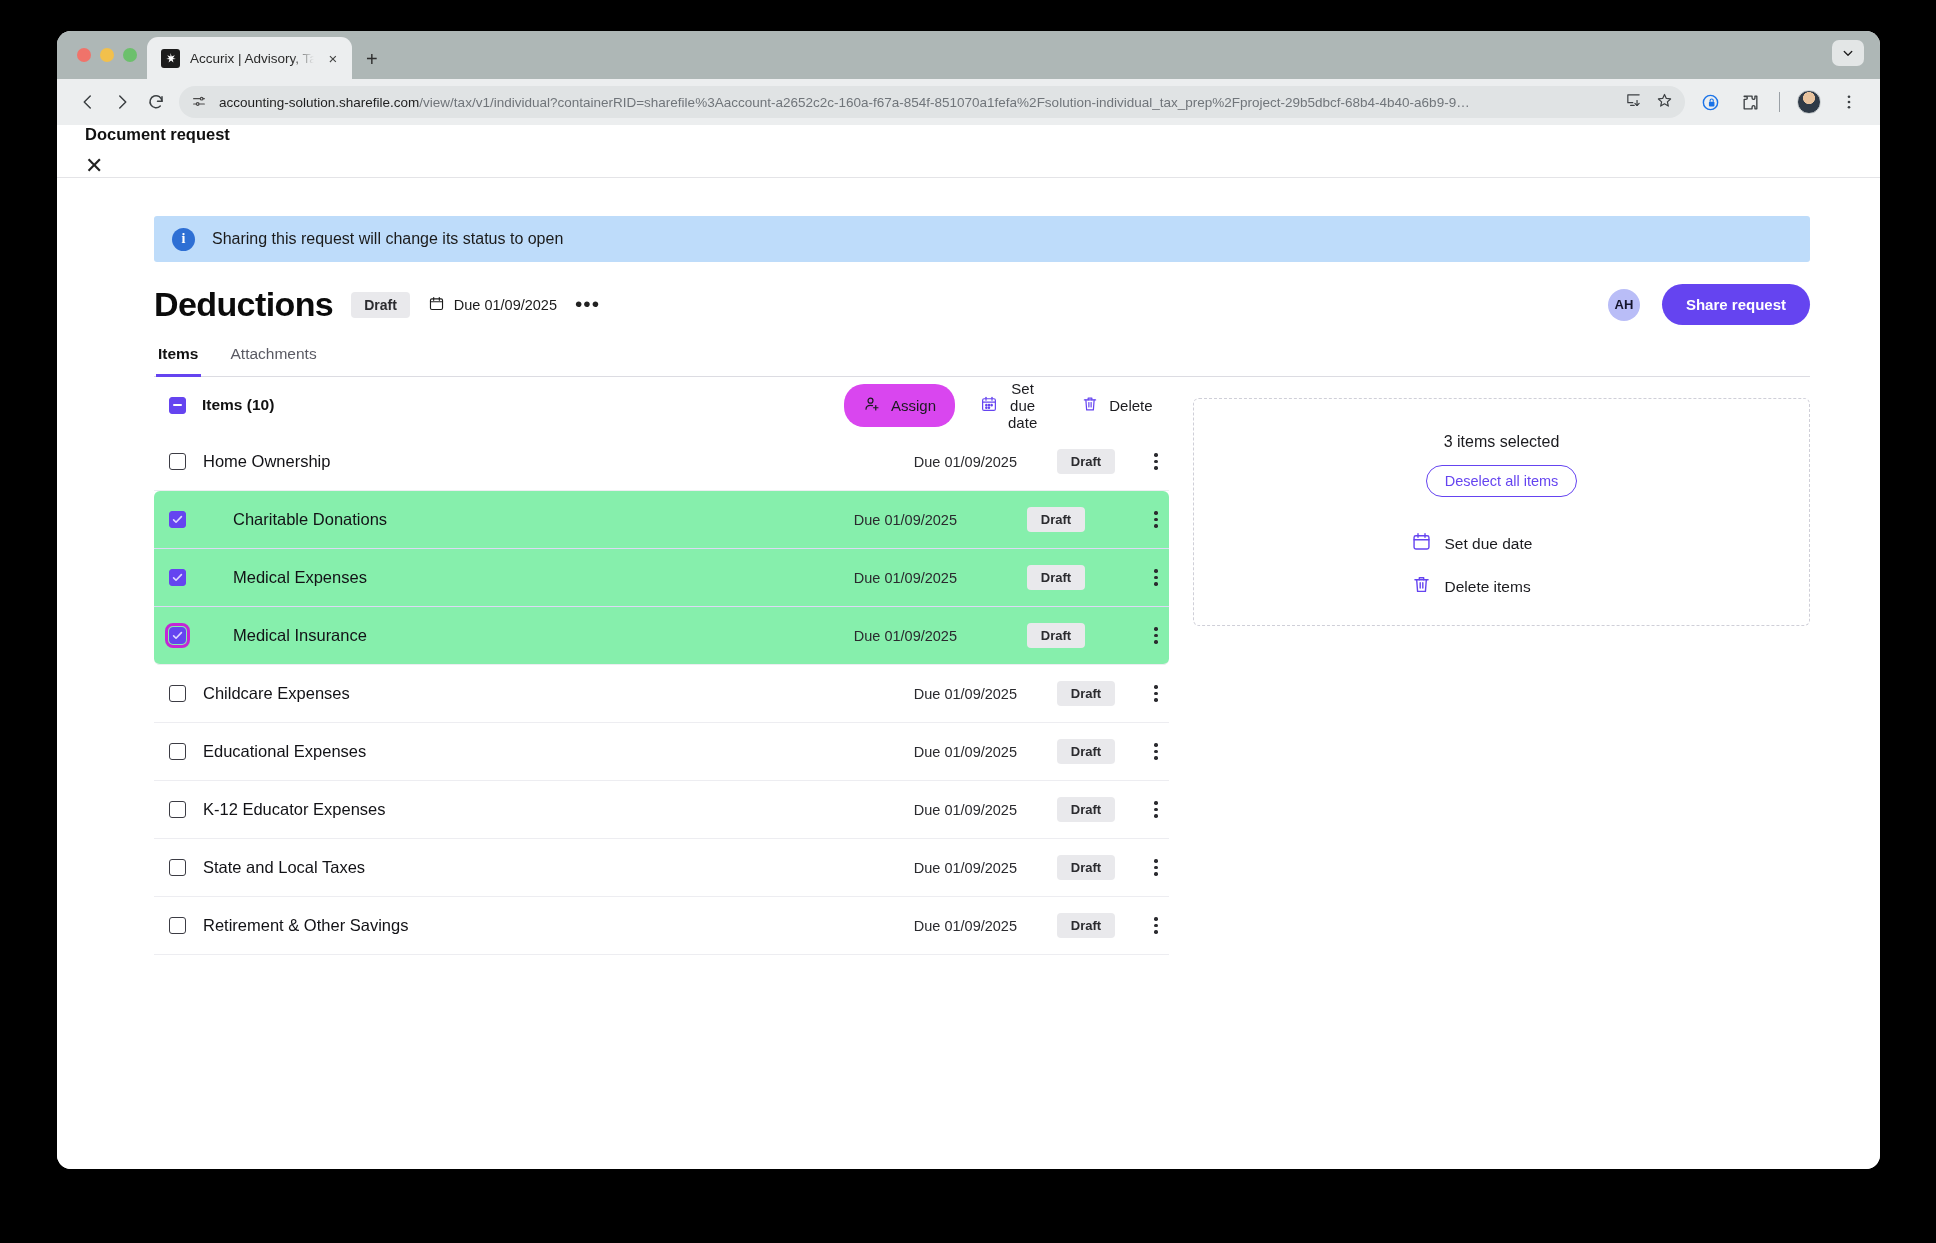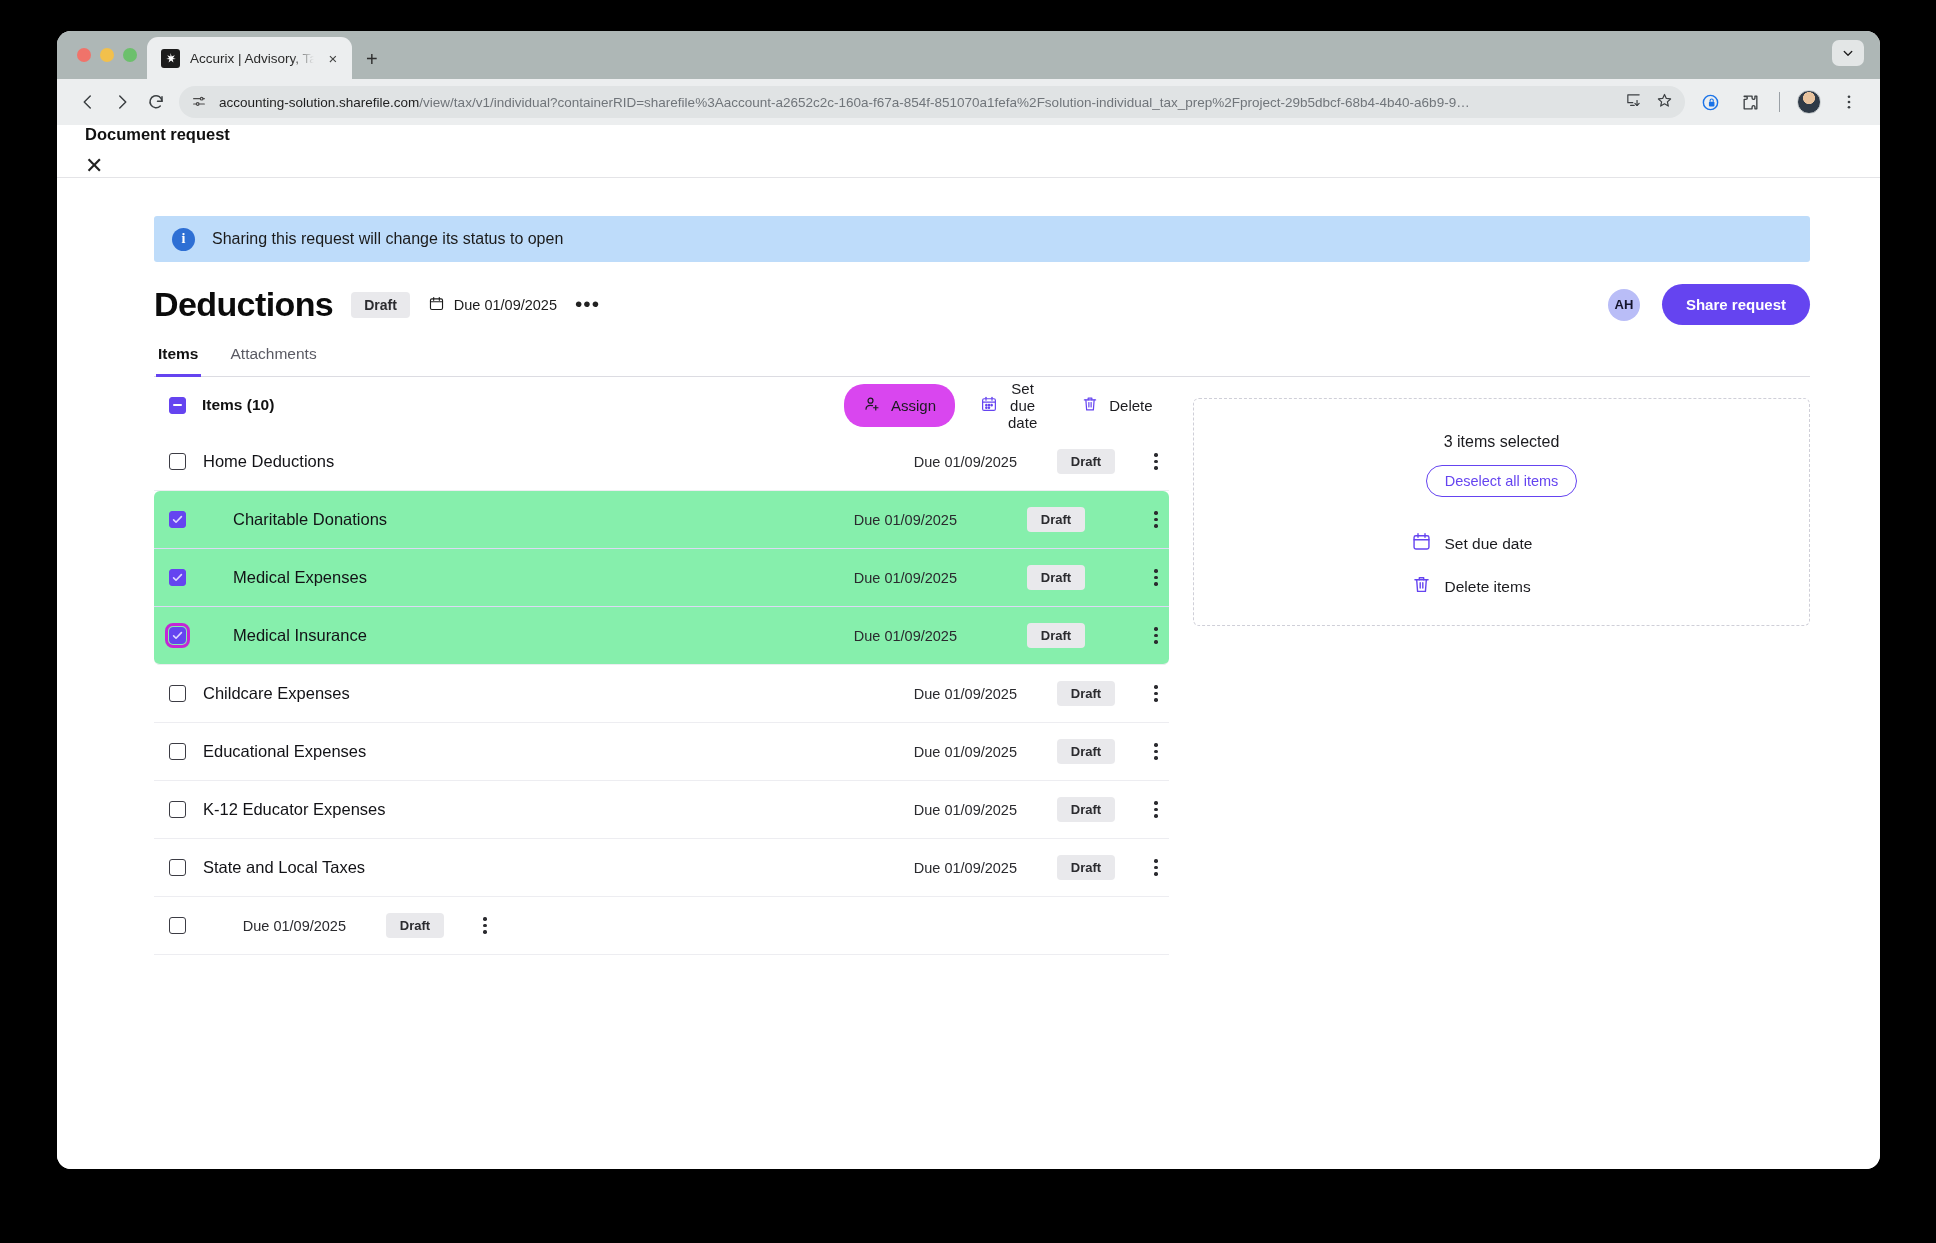--- a/index.html
+++ b/index.html
@@ -436,21 +436,21 @@
                     </svg>
                 </span>
                 <span>Delete</span>
               </button>
             </div>
           </div>
 
           <div id="rows">
               <div class="row">
                 <span class="cb empty"></span>
-                <span class="row-name">Home Deductions</span>
+                <span class="row-name">Home Ownership</span>
                 <span class="row-due">Due 01/09/2025</span>
                 <span class="row-status">Draft</span>
                 <span class="row-kebab">
                   <i></i>
                   <i></i>
                   <i></i>
                 </span>
               </div>
               <div class="row sel sel-first">
                 <span class="cb checked">
@@ -536,20 +536,21 @@
                 <span class="row-due">Due 01/09/2025</span>
                 <span class="row-status">Draft</span>
                 <span class="row-kebab">
                   <i></i>
                   <i></i>
                   <i></i>
                 </span>
               </div>
               <div class="row">
                 <span class="cb empty"></span>
+                <span class="row-name">Retirement &amp; Other Savings</span>
                 <span class="row-due">Due 01/09/2025</span>
                 <span class="row-status">Draft</span>
                 <span class="row-kebab">
                   <i></i>
                   <i></i>
                   <i></i>
                 </span>
               </div>
             </div>
         </div>

